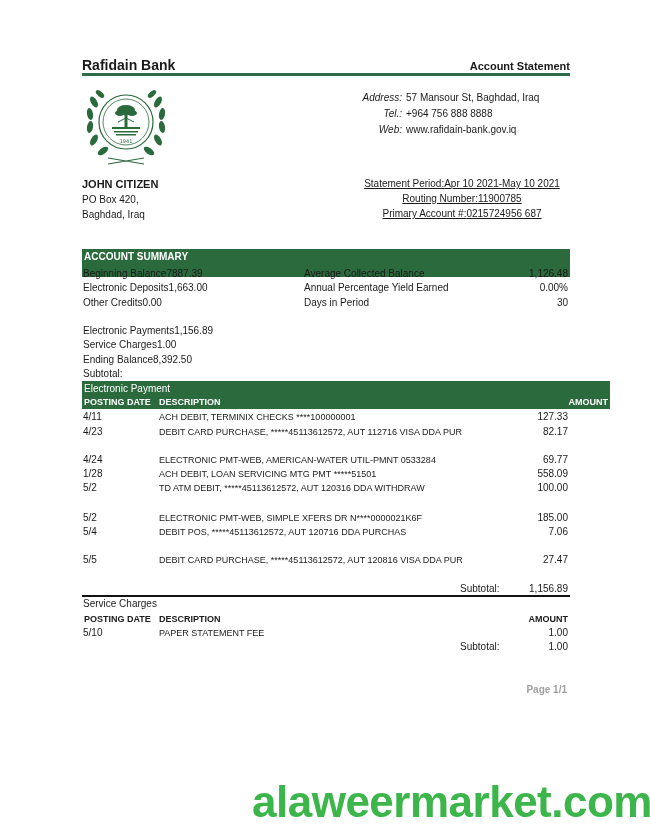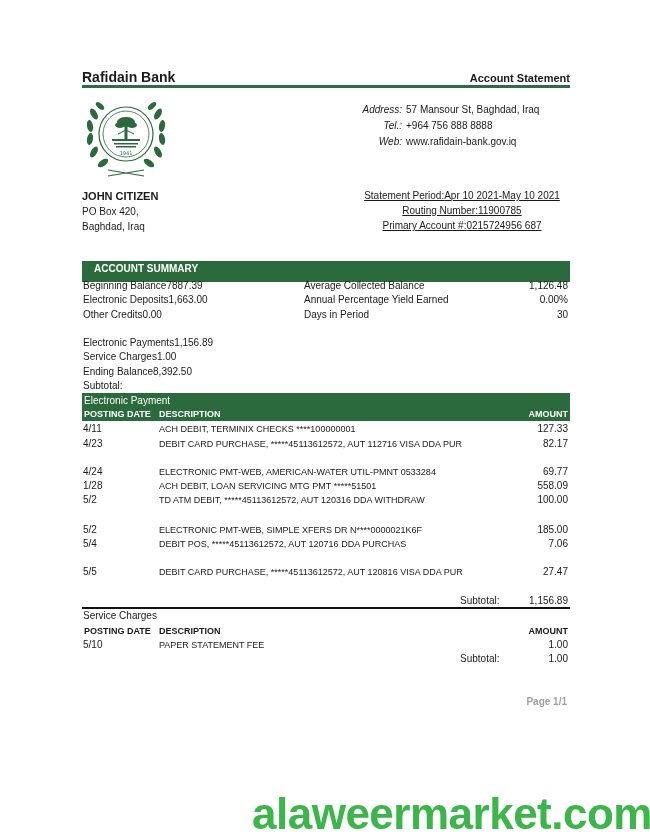--- a/index.html
+++ b/index.html
@@ -1,48 +1,48 @@
 <!DOCTYPE html>
 <html><head>
 <meta charset="utf-8">
 <style>
   html, body { margin: 0; padding: 0; background: #ffffff; }
   body { width: 650px; height: 840px; position: relative; overflow: hidden;
          font-family: "Liberation Sans", sans-serif; color: #1a1a1a; }
-  .abs { position: absolute; margin-top: 12px; }
+  .abs { position: absolute; }
   .page { position: absolute; left: 82px; top: 0; width: 488px; height: 840px; }
 
   .hdr-title { left: 0; top: 57px; font-size: 14px; font-weight: bold; }
   .hdr-right { right: 0; top: 60px; font-size: 11px; font-weight: bold; }
   .hdr-rule { left: 0; top: 73px; width: 488px; height: 3px; background: #2e6b4a; }
 
   .logo { left: 0; top: 80px; width: 88px; height: 88px; }
 
   .contact { left: 270px; top: 90px; font-size: 10px; line-height: 16px; }
   .contact .row { display: flex; }
   .contact .lbl { width: 50px; text-align: right; padding-right: 4px; font-style: italic; }
 
   .cust { left: 0; top: 177px; font-size: 10px; line-height: 15px; }
   .cust .name { font-weight: bold; font-size: 11px; }
 
   .stmt { left: 272px; top: 176px; width: 216px; font-size: 10px; line-height: 15px; }
   .stmt .row { display: flex; justify-content: center; text-decoration: underline; }
 
   .green-bar { background: #2a6a3c; color: #ffffff; }
-  .sum-head { left: 0; top: 249px; width: 488px; height: 21px; font-size: 10px; font-weight: bold;
-              line-height: 16px; padding-left: 12px; box-sizing: border-box; }
+  .sum-head { left: 0; top: 249px; width: 488px; height: 28px; font-size: 10px; font-weight: bold;
+              line-height: 16px; padding-left: 2px; box-sizing: border-box; }
 
   .sum-left { left: 1px; width: 178px; font-size: 10px; line-height: 14.4px; }
   .sum-left .row { display: flex; }
   .sum-right { left: 222px; width: 264px; font-size: 10px; line-height: 14.4px; }
   .sum-right .row { display: flex; justify-content: space-between; gap: 33px; }
 
   .subtotal-lbl { left: 1px; top: 368px; font-size: 10px; }
 
-  .ep-head { left: 0; top: 381px; width: 488px; height: 28px; font-size: 10px; }
+  .ep-head { left: 0; top: 381px; width: 488px; height: 28px; font-size: 10px; padding-left: 40px; }
   .ep-head .title { position: absolute; left: 2px; top: 1px; line-height: 13px; }
   .ep-head .cols { position: absolute; left: 2px; right: 2px; top: 15px; line-height: 13px;
                    font-weight: bold; font-size: 9px; }
 
   .cols .c-date { position: absolute; left: 0; }
   .cols .c-desc { position: absolute; left: 75px; }
   .cols .c-amt  { position: absolute; right: 0; }
 
   .tx { left: 0; width: 486px; height: 14px; font-size: 9px; line-height: 14px; }
   .tx .d { position: absolute; left: 1px; font-size: 10px; }

